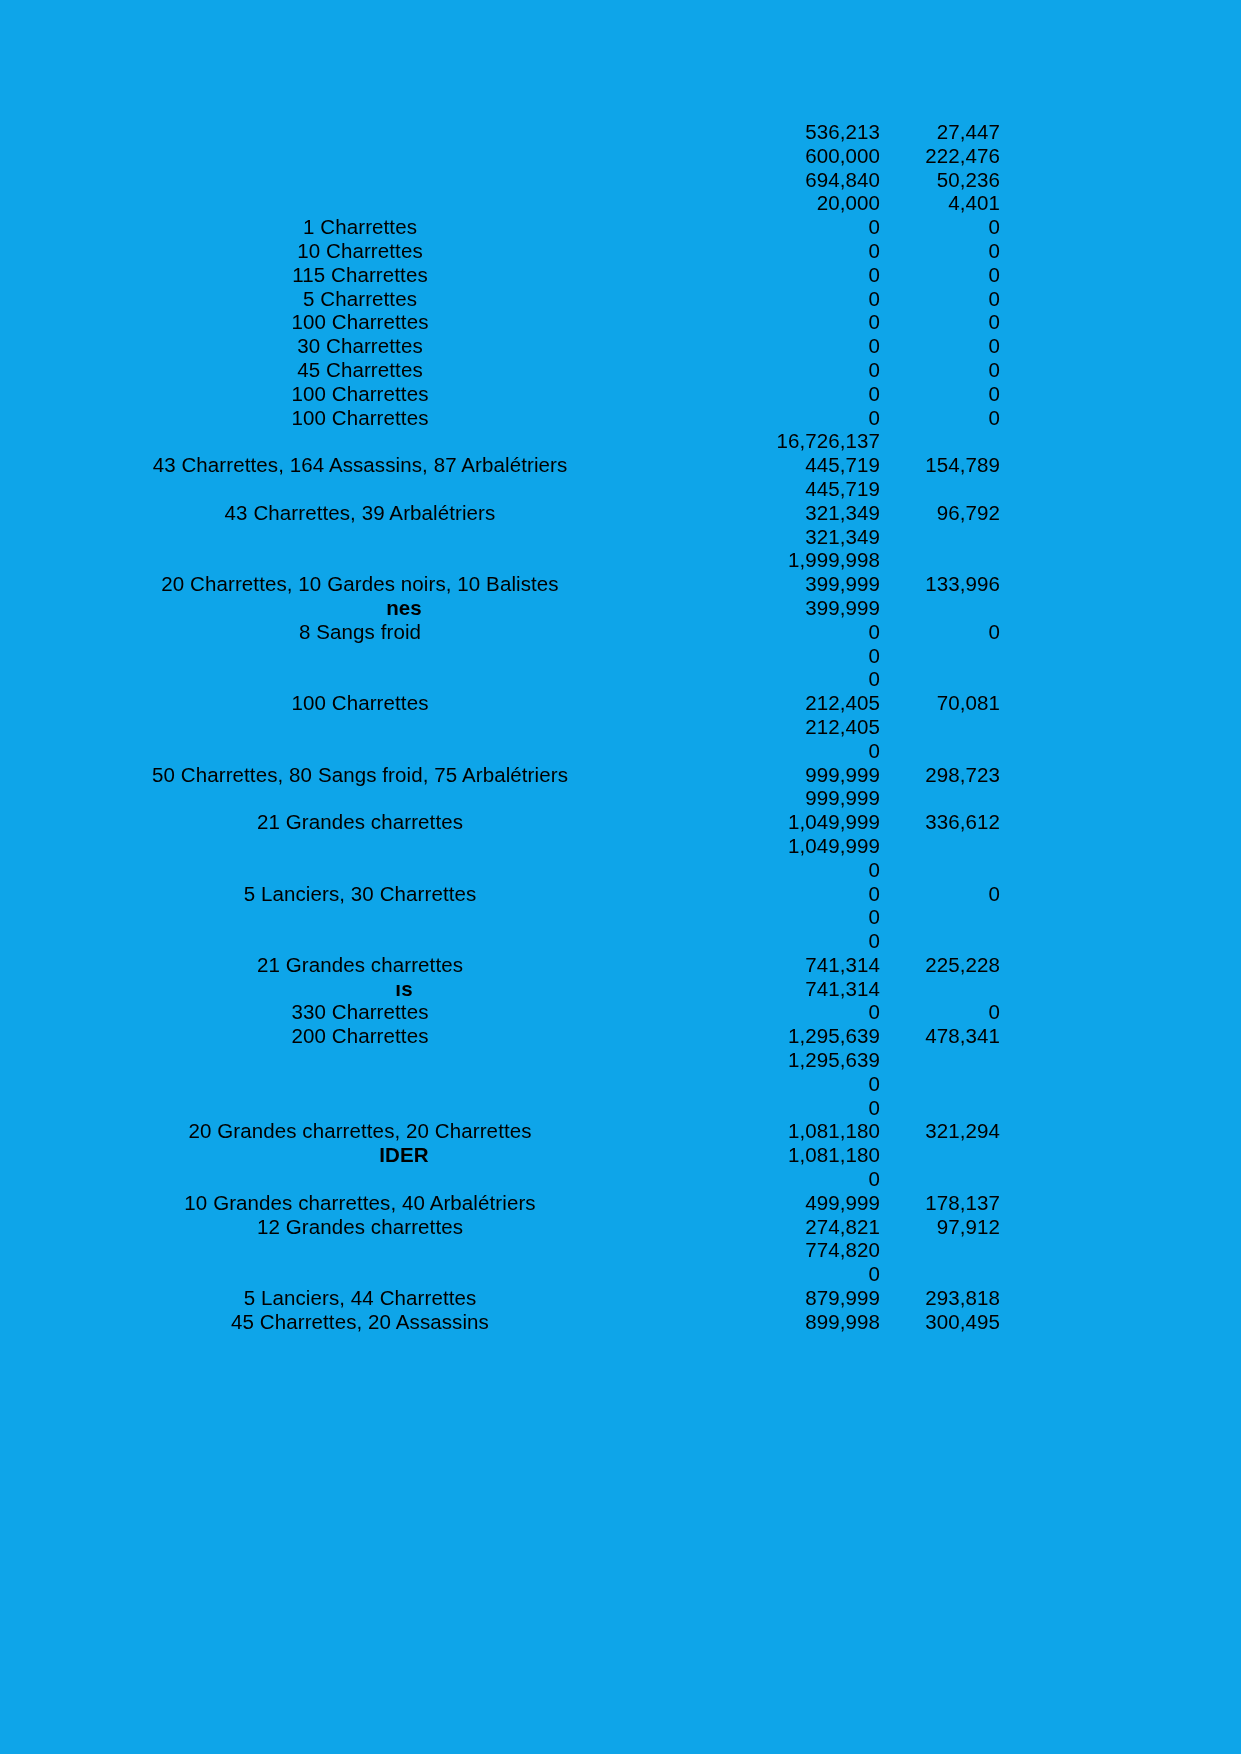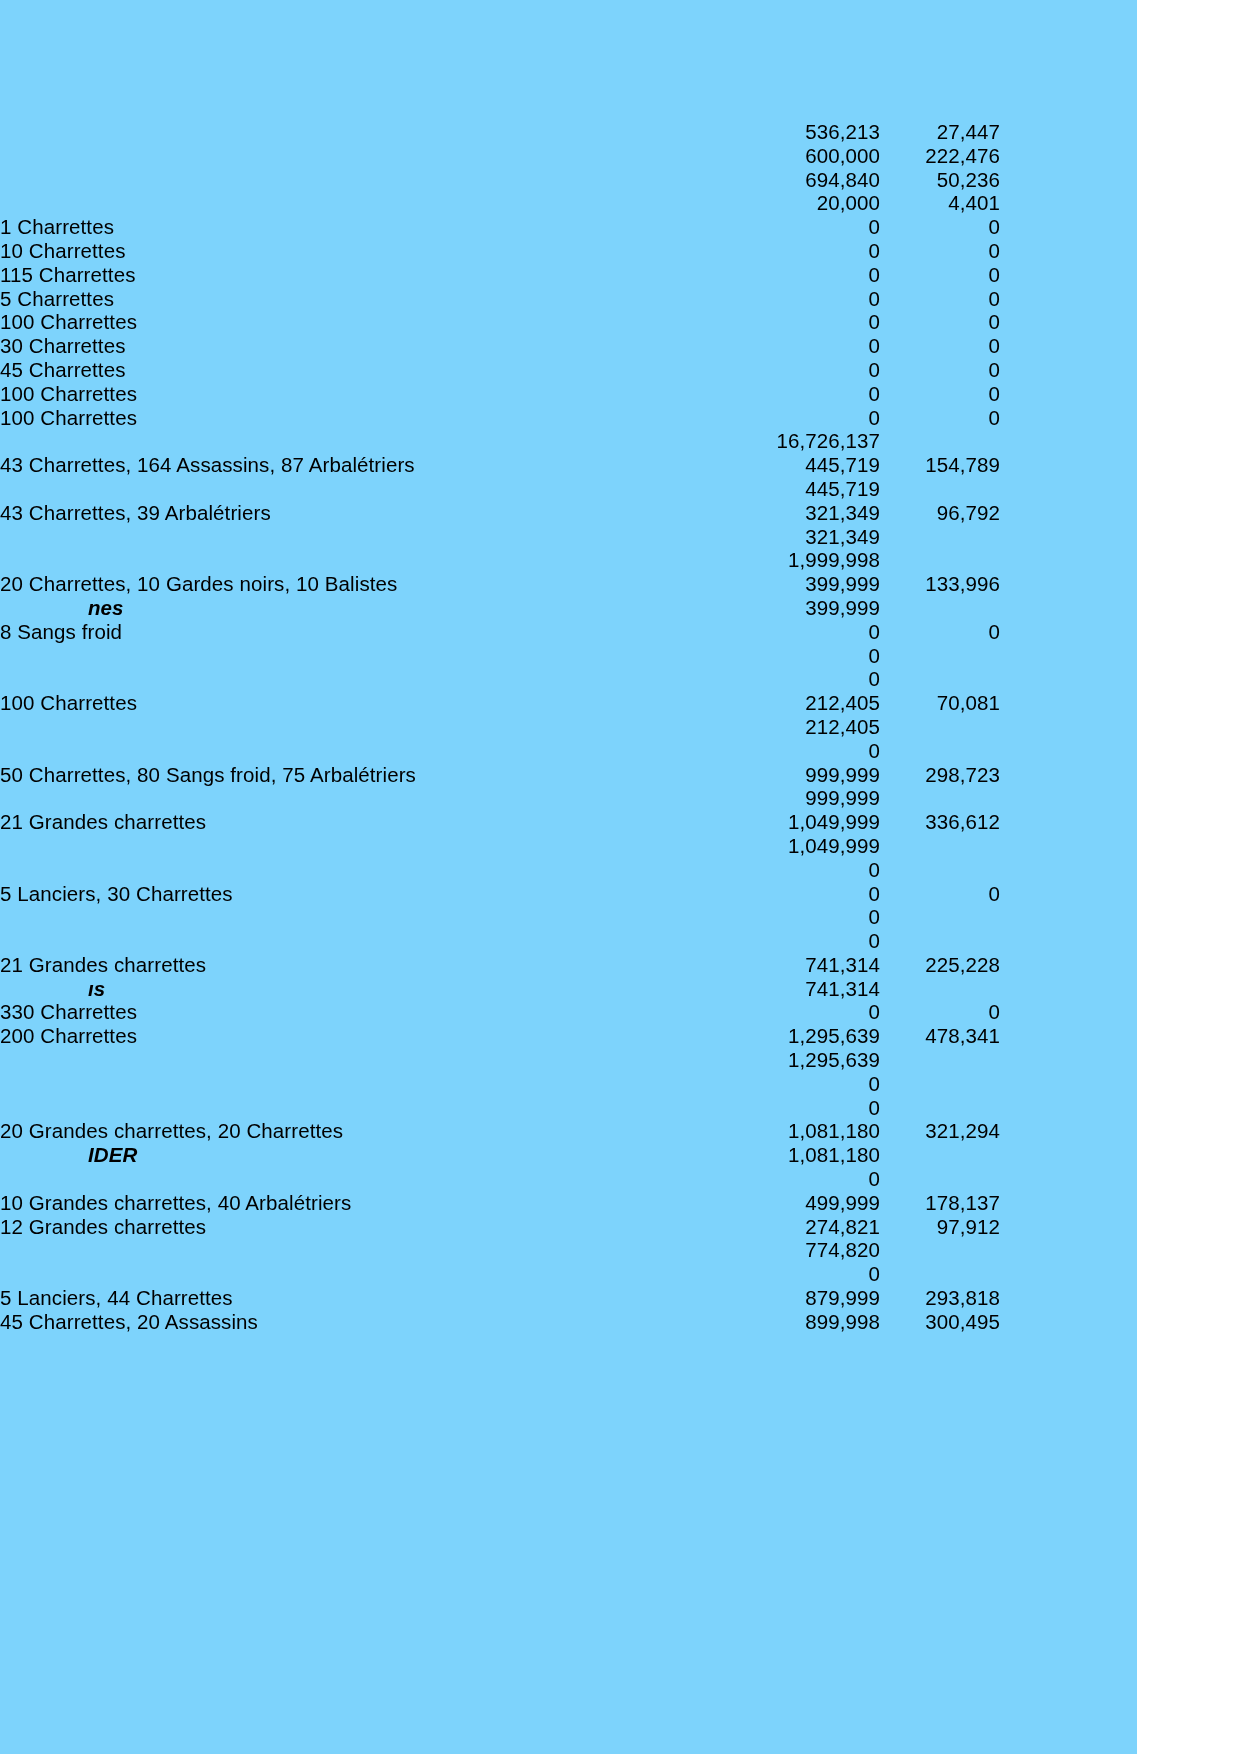--- a/index.html
+++ b/index.html
@@ -7,23 +7,23 @@
     margin: 0;
     padding: 0;
     background: #ffffff;
   }
   body {
     font-family: "Liberation Sans", "DejaVu Sans", sans-serif;
     color: #000000;
   }
   #page {
     position: relative;
-    width: 1137px;
+    width: 1241px;
     height: 1754px;
-    background: #7dd3fc;
+    background: #0ea5e9;
     overflow: hidden;
     box-sizing: border-box;
   }
   #sheet {
     position: absolute;
     left: 0;
     top: 120px;
     width: 1241px;
   }
   table.grid {
@@ -40,28 +40,27 @@
     padding: 0;
     margin: 0;
     font-size: 20.5px;
     line-height: 23.8px;
     height: 23.8px;
     vertical-align: bottom;
     white-space: nowrap;
     overflow: visible;
   }
   td.desc {
-    text-align: left;
+    text-align: center;
     padding-left: 100px;
     letter-spacing: 0.1px;
   }
   td.desc.clip {
     padding-left: 88px;
     font-weight: bold;
-    font-style: italic;
   }
   td.num {
     text-align: right;
     padding-right: 8px;
     letter-spacing: 0.1px;
   }
   td.num2 {
     text-align: right;
     padding-right: 10px;
     letter-spacing: 0.1px;

